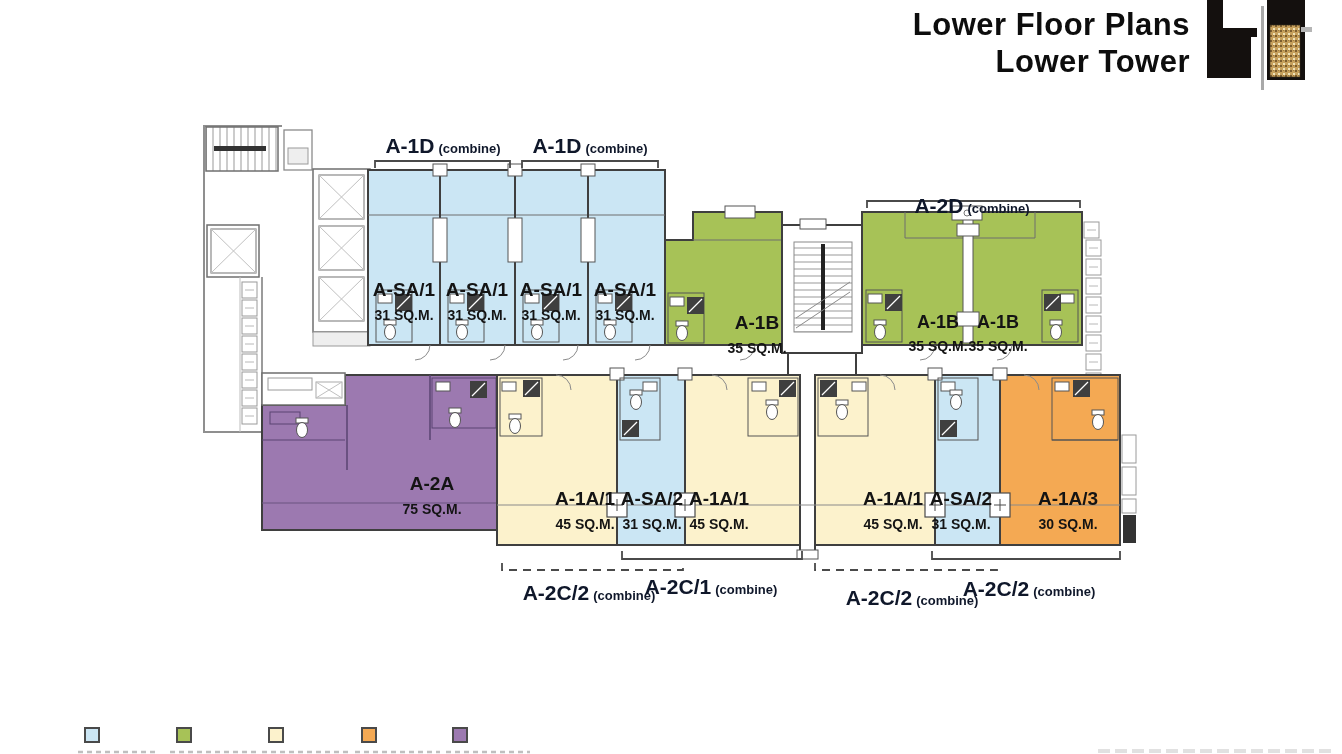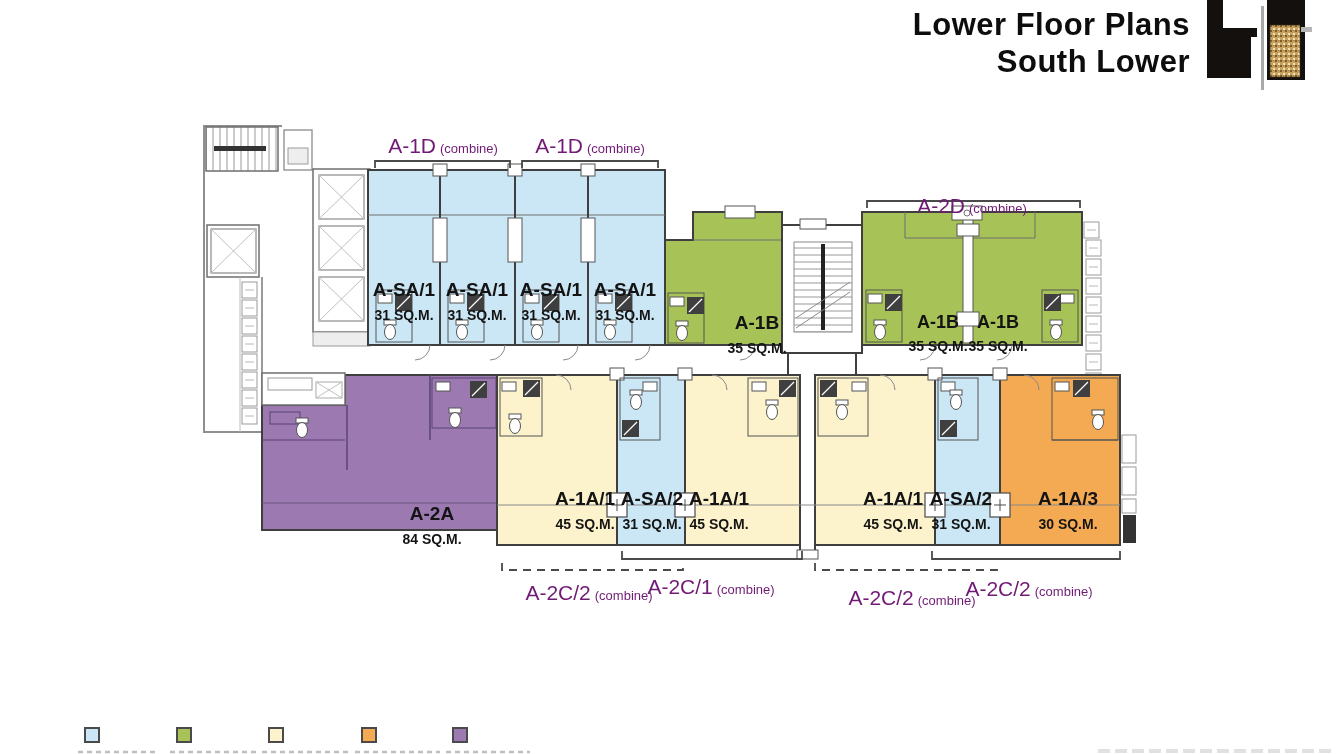--- a/index.html
+++ b/index.html
@@ -5,21 +5,21 @@
   html,body{margin:0;padding:0;background:#fff;}
   #stage{position:relative;width:1342px;height:754px;background:#fff;overflow:hidden;
          font-family:"Liberation Sans",sans-serif;}
   svg{display:block;}
   .abs{position:absolute;}
   
   .title-block{position:absolute;top:6px;right:152px;text-align:right;color:#0d0d0d;
     font-weight:700;font-size:31px;line-height:37px;letter-spacing:.5px;white-space:nowrap;}
   
   .combine-label{position:absolute;transform:translateX(-50%);white-space:nowrap;
-    color:#701a75;font-weight:400;}
+    color:#0f172a;font-weight:700;}
   .combine-label .cname{font-size:21px;}
   .combine-label .csuffix{font-size:13px;margin-left:4px;}
   
   .unit-label{position:absolute;transform:translateX(-50%);text-align:center;color:#141414;
     font-weight:700;line-height:1.08;white-space:nowrap;}
   .unit-label .uname{display:block;font-size:19px;margin-top:40px;}
   .unit-label .uarea{display:block;font-size:14px;margin-top:7px;}
   .unit-label.small .uname{font-size:18px;}
   
   .legend-swatch{position:absolute;width:16px;height:16px;border:2px solid #4a4a4a;box-sizing:border-box;}
@@ -281,21 +281,21 @@
       <line x1="170" y1="752" x2="258" y2="752" stroke-dasharray="5 4"></line>
       <line x1="262" y1="752" x2="352" y2="752" stroke-dasharray="5 4"></line>
       <line x1="355" y1="752" x2="440" y2="752" stroke-dasharray="5 4"></line>
       <line x1="446" y1="752" x2="530" y2="752" stroke-dasharray="5 4"></line>
       <line x1="1098" y1="751" x2="1332" y2="751" stroke="#d5d5d5" stroke-width="4" stroke-dasharray="12 5"></line>
     </g>
   </svg>
 
   <div class="title-block">
     <div>Lower Floor Plans</div>
-    <div>South Lower</div>
+    <div>Lower Tower</div>
   </div>
 
   <svg class="abs" style="left:1205px;top:0;" width="108" height="92" viewBox="0 0 108 92">
     <defs>
       <pattern id="speckle" width="5" height="5" patternUnits="userSpaceOnUse">
         <rect width="5" height="5" fill="#c6a05c"></rect>
         <rect width="2" height="2" fill="#7a5c2e"></rect>
         <rect x="3" y="3" width="2" height="2" fill="#efe2b8"></rect>
         <rect x="3" width="1" height="1" fill="#9c7a3e"></rect>
       </pattern>
@@ -352,23 +352,23 @@
       <span class="uarea">35 SQ.M.</span>
   </div>
   <div class="unit-label small" style="left:938px;top:273px;">
     <span class="uname">A-1B</span>
       <span class="uarea">35 SQ.M.</span>
   </div>
   <div class="unit-label small" style="left:998px;top:273px;">
     <span class="uname">A-1B</span>
       <span class="uarea">35 SQ.M.</span>
   </div>
-  <div class="unit-label" style="left:432px;top:464px;">
+  <div class="unit-label" style="left:432px;top:434px;">
     <span class="uname">A-2A</span>
-      <span class="uarea">84 SQ.M.</span>
+      <span class="uarea">75 SQ.M.</span>
   </div>
   <div class="unit-label" style="left:585px;top:449px;">
     <span class="uname">A-1A/1</span>
       <span class="uarea">45 SQ.M.</span>
   </div>
   <div class="unit-label" style="left:652px;top:449px;">
     <span class="uname">A-SA/2</span>
       <span class="uarea">31 SQ.M.</span>
   </div>
   <div class="unit-label" style="left:719px;top:449px;">

